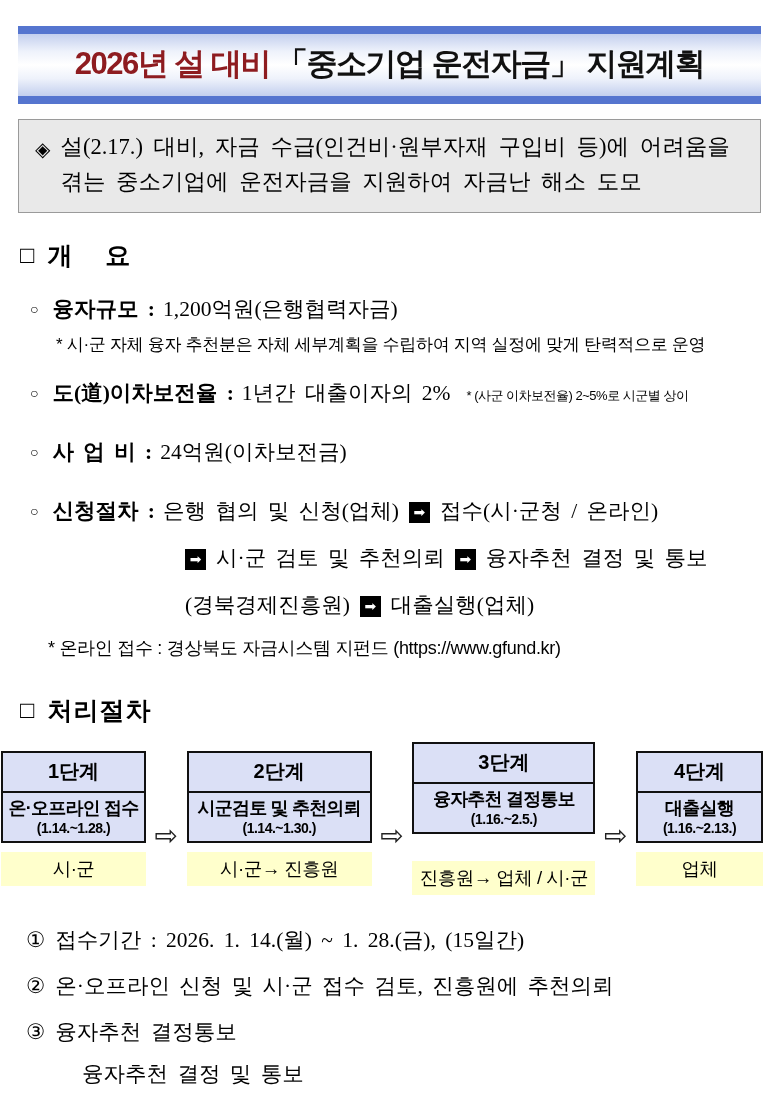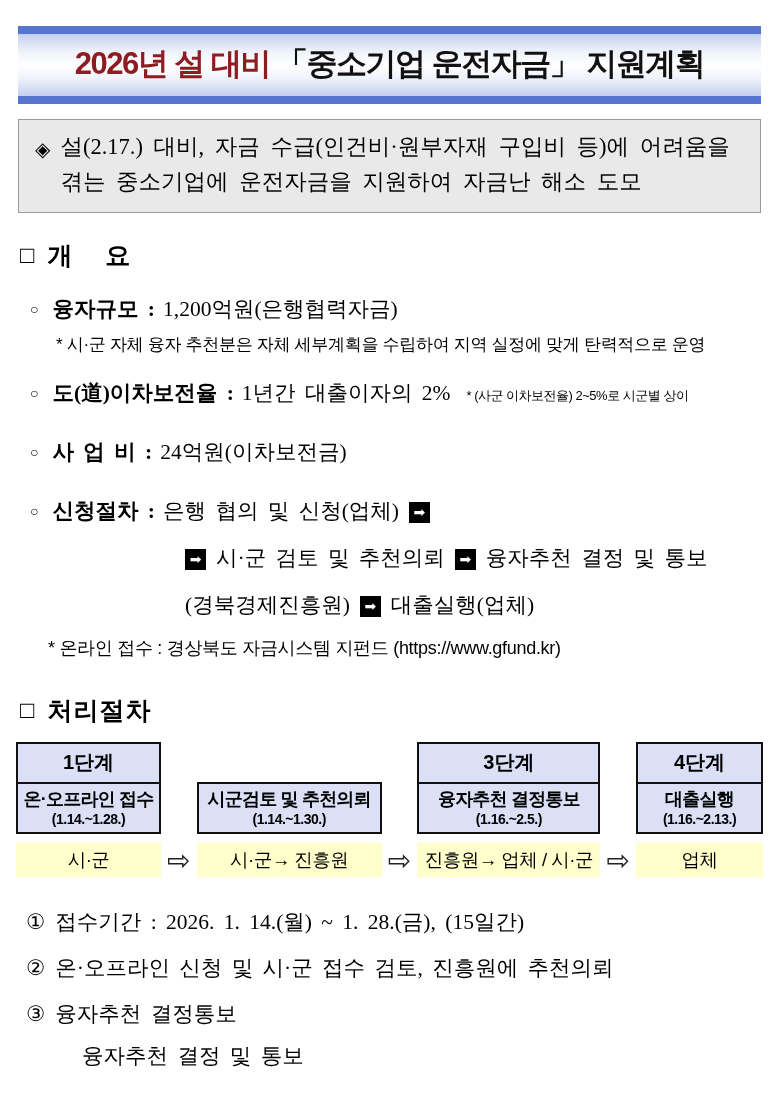--- a/index.html
+++ b/index.html
@@ -114,25 +114,25 @@
   .proc-note {
     font-family: "Liberation Sans", "DejaVu Sans", sans-serif;
     font-size: 18px;
     margin: 17px 0 0 48px;
     letter-spacing: -0.3px;
   }
 
   
   .flow {
     display: flex;
-    align-items: flex-end;
-    margin: 15px 16px 0 16px;
+    align-items: center;
+    margin: 15px 16px 0 1px;
   }
   .step-col { display: flex; flex-direction: column; flex: 0 0 auto; }
-  .w1 { width: 145px; } .w2 { width: 185px; } .w3 { width: 183px; } .w4 { width: 127px; }
+  .w1 { width: 145px; } .w2 { width: 185px; } .w3 { width: 183px; gap: 18px; } .w4 { width: 127px; }
   .step-box { border: 2.5px solid #111; background: #dbe0f6; }
   .step-head {
     text-align: center;
     font-family: "Liberation Sans", "DejaVu Sans", sans-serif;
     font-weight: bold;
     font-size: 20px;
     padding: 5px 0 6px 0;
     border-bottom: 2.5px solid #111;
   }
   .step-body { text-align: center; padding: 3px 0 5px 0; font-family: "Liberation Sans", "DejaVu Sans", sans-serif; font-weight: bold; }
@@ -204,20 +204,21 @@
     <span class="o-bullet">○</span>
     <span class="i-label">사 업 비 :</span>
     <span class="i-value">24억원(이차보전금)</span>
   </div>
 
   <div class="item-line gap30">
     <span class="o-bullet">○</span>
     <span class="i-label">신청절차 :</span>
     <span class="i-value">은행 협의 및 신청(업체)</span>
     <span class="arrow-box">➡</span>
+    <span>접수(시·군청 / 온라인)</span>
   </div>
   <div class="proc-cont">
     <span class="arrow-box" style="margin-left:0">➡</span>
     <span>시·군 검토 및 추천의뢰</span>
     <span class="arrow-box">➡</span>
     <span>융자추천 결정 및 통보</span>
   </div>
   <div class="proc-cont">
     <span>(경북경제진흥원)</span>
     <span class="arrow-box">➡</span>
@@ -240,20 +241,21 @@
           <div class="step-period">(1.14.~1.28.)</div>
         </div>
       </div>
       <div class="step-actor">시·군</div>
     </div>
 
     <div class="flow-arrow">⇨</div>
 
     <div class="step-col w2">
       <div class="step-box">
+        <div class="step-head">2단계</div>
         <div class="step-body">
           <div class="step-name">시군검토 및 추천의뢰</div>
           <div class="step-period">(1.14.~1.30.)</div>
         </div>
       </div>
       <div class="step-actor">시·군→ 진흥원</div>
     </div>
 
     <div class="flow-arrow">⇨</div>
 

